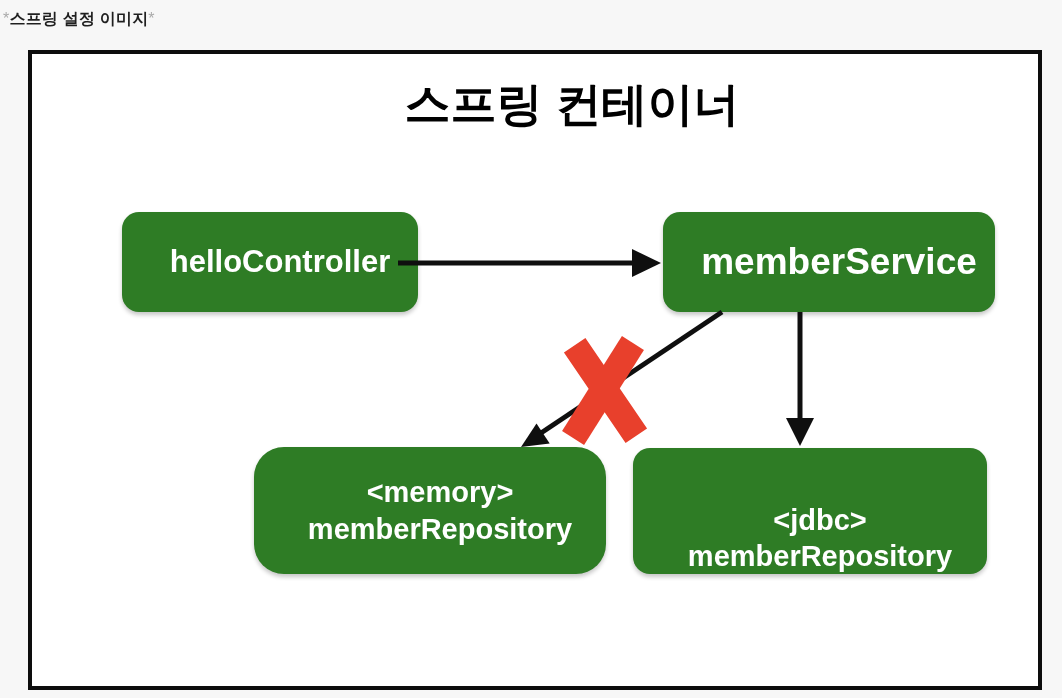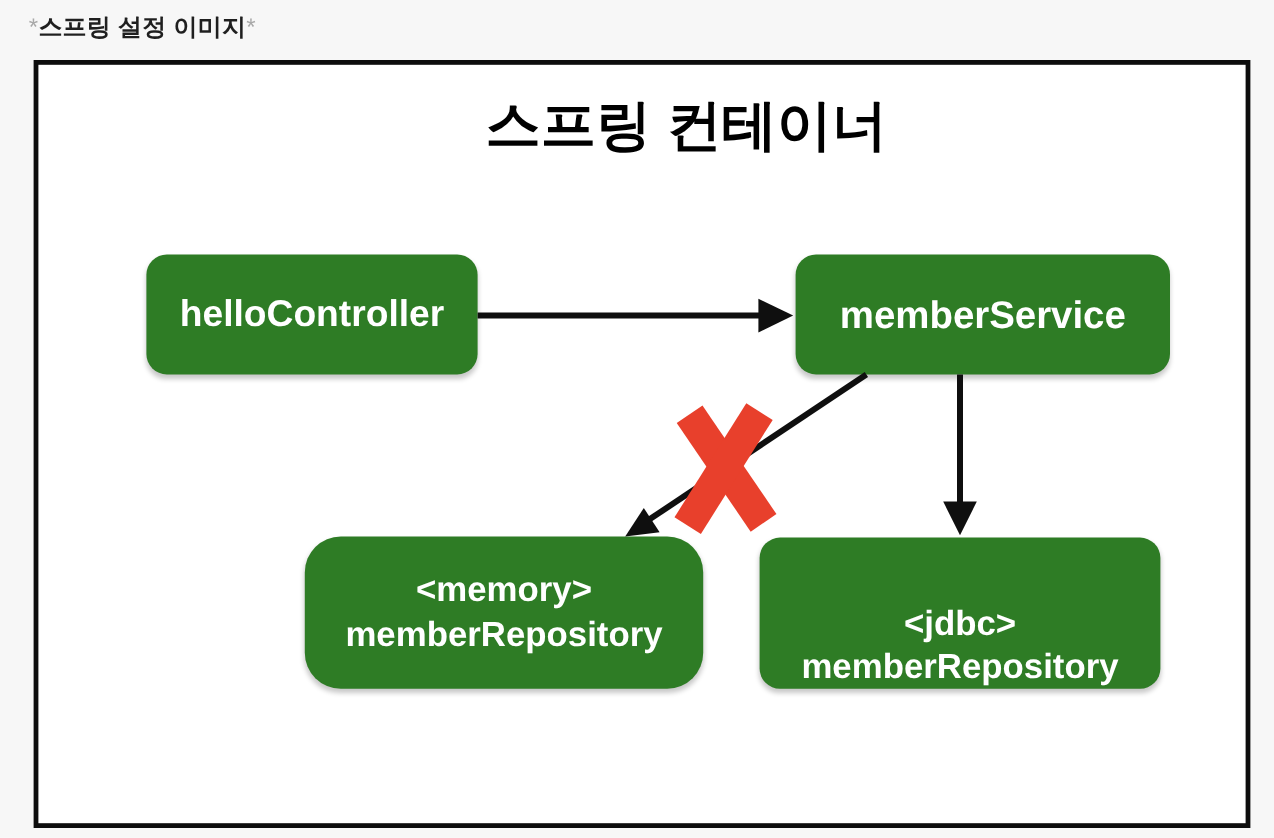--- a/index.html
+++ b/index.html
@@ -10,23 +10,23 @@
   }
   .canvas {
     position: relative;
     width: 1062px;
     height: 698px;
     background: #f7f7f7;
     overflow: hidden;
   }
   .caption {
     position: absolute;
-    left: 24px;
+    left: 3px;
     top: 9px;
-    font-size: 20px;
+    font-size: 16px;
     font-weight: 700;
     color: #1f1f1f;
     letter-spacing: 0.2px;
   }
   .caption .asterisk {
     color: #a9a9a9;
     font-weight: 400;
   }
   .container-box {
     position: absolute;
@@ -55,30 +55,31 @@
     border-radius: 17px;
     color: #ffffff;
     font-weight: 700;
     display: flex;
     flex-direction: column;
     align-items: center;
     justify-content: center;
     text-align: center;
     box-shadow: 0 3px 4px rgba(0,0,0,0.22);
     line-height: 1.25;
+    padding-left: 20px;
   }
   .node-hello {
     left: 122px; top: 212px;
     width: 276px; height: 100px;
     font-size: 31px;
   }
   .node-service {
     left: 663px; top: 212px;
     width: 312px; height: 100px;
-    font-size: 32px;
+    font-size: 37px;
   }
   .node-memory {
     left: 254px; top: 447px;
     width: 332px; height: 127px;
     font-size: 29px;
     border-radius: 30px;
   }
   .node-jdbc {
     left: 633px; top: 448px;
     width: 334px; height: 126px;

